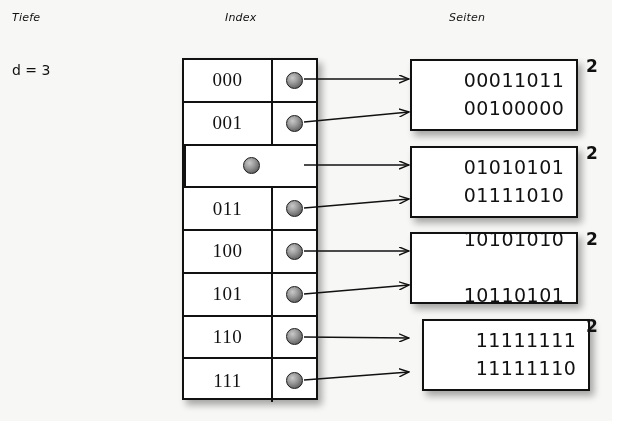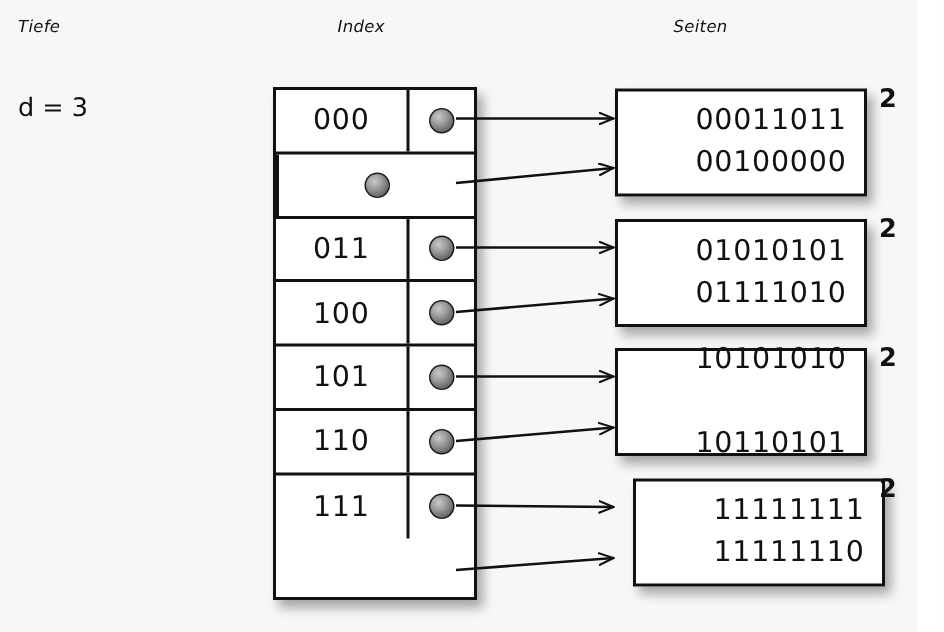--- a/index.html
+++ b/index.html
@@ -26,40 +26,41 @@
     color:#111;
     letter-spacing:0.2px;
     white-space:nowrap;
   }
   #h-tiefe{left:12px;top:11px;}
   #h-index{left:209px;top:11px;margin-left:16px;}
   #h-seiten{left:449px;top:11px;}
 
   .depth-label{
     position:absolute;left:12px;top:62px;
-    font-size:17px;color:#111;white-space:nowrap;text-align:right;
+    font-size:14px;color:#111;white-space:nowrap;text-align:right;
   }
 
   
   #index-table{
     position:absolute;
     left:182px;top:58px;
     width:136px;height:342px;
     box-sizing:border-box;
     border:2.5px solid #111;
     background:#ffffff;
     box-shadow:4px 5px 7px rgba(0,0,0,0.33);
   }
   .irow{
     position:relative;
     box-sizing:border-box;
     height:42.75px;
     display:flex;
     align-items:center;
     border-bottom:2.5px solid #111;
+    font-family:Liberation Serif, serif;
   }
   .irow:last-child{border-bottom:none;}
   .irow-label{
     width:87px;
     text-align:center;
     font-size:19px;
     color:#111;
     letter-spacing:0.5px;
   }
   .irow-ptrcell{
@@ -135,20 +136,26 @@
 
   <div id="index-table">
 
     <div class="irow">
       <div class="irow-label">000</div>
       <div class="irow-ptrcell">
         <span class="dot"></span>
       </div>
     </div>
 
+    <div class="irow">
+      <div class="irow-label">001</div>
+      <div class="irow-ptrcell">
+        <span class="dot"></span>
+      </div>
+    </div>
 
     <div class="irow">
       <div class="irow-ptrcell">
         <span class="dot"></span>
       </div>
     </div>
 
     <div class="irow">
       <div class="irow-label">011</div>
       <div class="irow-ptrcell">

